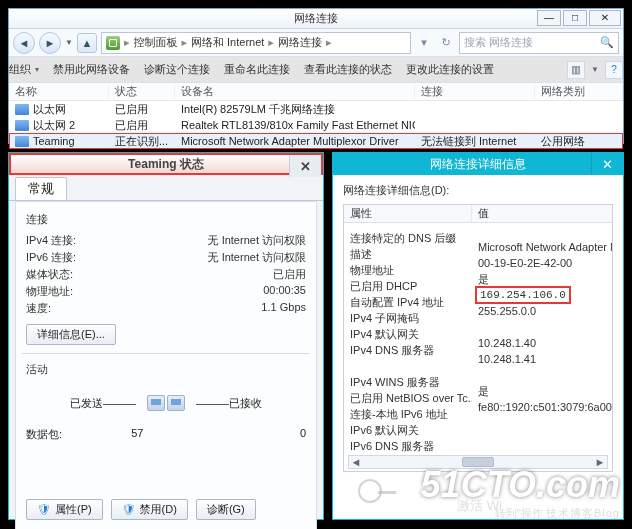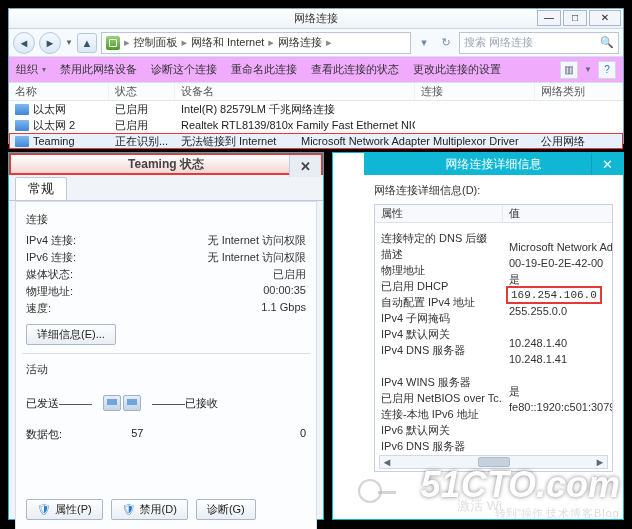--- a/index.html
+++ b/index.html
@@ -18,21 +18,21 @@
   .nav-arrow.up { border-radius:3px; width:20px; height:20px; }
   .addrbox { flex:1; height:22px; border:1px solid #b8c6d6; background:#fff; display:flex; align-items:center; padding:0 4px; gap:4px; font-size:11px; }
   .addrbox .seg { color:#333; }
   .addrbox .sep { color:#888; }
   .addr-icon { width:14px; height:14px; background:linear-gradient(#9cd27a,#4a9a2f); border-radius:2px; position:relative; }
   .addr-icon::after { content:''; position:absolute; inset:3px; border:1px solid #fff; border-radius:1px; }
   .searchbox { width:160px; height:22px; border:1px solid #b8c6d6; background:#fff; display:flex; align-items:center; padding:0 4px; color:#9aa7b5; font-size:11px; gap:4px; }
   .search-glyph { color:#6f8aa8; font-size:11px; }
   .nav-ref { width:18px; height:18px; color:#6f8aa8; display:flex; align-items:center; justify-content:center; }
 
-  .toolbar { height:26px; border-bottom:1px solid #d8e0eb; display:flex; gap:14px; padding:0 7px; background:#f0abfc; font-size:11px; }
+  .toolbar { height:26px; border-bottom:1px solid #d8e0eb; display:flex; gap:14px; padding:0 0; background:#e5e5e5; font-size:11px; }
   .toolbar .tb-item { color:#333; display:flex; align-items:center; gap:2px; }
   .tb-drop::after { content:'▾'; font-size:8px; color:#666; margin-left:2px; }
   .toolbar-right { margin-left:auto; display:flex; gap:6px; align-items:center; }
   .tb-icon { width:18px; height:18px; border:1px solid #cfd9e6; background:#f4f7fb; display:flex; align-items:center; justify-content:center; font-size:10px; color:#557; }
 
   .list-hdr { height:18px; display:flex; background:#fbfcfe; border-bottom:1px solid #e2e8f0; font-size:11px; color:#555; }
   .col { padding:0 6px; display:flex; align-items:center; border-right:1px solid #eef1f6; height:100%; }
   .c-name{width:100px;} .c-stat{width:66px;} .c-dev{width:240px;} .c-conn{width:120px;} .c-cat{flex:1;}
 
   .rows { font-size:11px; }
@@ -48,29 +48,29 @@
   .tabs { height:22px; display:flex; align-items:flex-end; padding-left:6px; border-bottom:1px solid #bfc9d6; margin-top:4px; }
   .tab { padding:2px 12px; border:1px solid #bfc9d6; border-bottom:none; background:#fff; border-radius:2px 2px 0 0; font-size:13px; }
   .panel { background:#fcfdfe; margin:0 6px 6px 6px; border:1px solid #d7dee9; padding:8px 10px; height:330px; position:relative; }
   .grp-h { font-size:11px; color:#333; margin:2px 0 6px; }
   .kv { display:flex; font-size:11px; margin:2px 0; }
   .kv .k { width:90px; color:#333; }
   .kv .v { flex:1; text-align:right; color:#333; }
   .panel .btn { display:inline-flex; align-items:center; gap:4px; padding:2px 10px; border:1px solid #a9b7c8; background:linear-gradient(#fdfefe,#e9eef5); border-radius:2px; font-size:11px; }
   .hr { border:none; border-top:1px solid #d7dee9; margin:8px -4px; }
 
-  .activity { display:flex; align-items:center; justify-content:flex-start; font-size:11px; }
+  .activity { display:flex; align-items:center; justify-content:center; font-size:11px; }
   .act-mid { width:60px; height:40px; display:flex; align-items:center; justify-content:center; gap:2px; }
   .pc { width:18px; height:16px; background:linear-gradient(#e7eef7,#c5d4e7); border:1px solid #9db3cc; border-radius:2px; position:relative; }
   .pc::after { content:''; position:absolute; left:3px; right:3px; top:3px; height:6px; background:#6fa4dd; }
   .actv-row { display:flex; justify-content:space-between; font-size:11px; margin-top:4px; }
   .btnbar { position:absolute; left:10px; bottom:10px; display:flex; gap:8px; }
 
   
-  .win-detail { position:absolute; left:332px; top:152px; right:8px; height:368px; background:#fff; border:1px solid #10b7d4;padding-left:31px; }
+  .win-detail { position:absolute; left:332px; top:152px; right:8px; height:368px; background:#fff; border:1px solid #10b7d4; }
   .det-title { height:22px; background:#10b7d4; color:#fff; display:flex; align-items:center; justify-content:center; font-size:12px; position:relative; }
   .det-title .dlg-close { background:#10b7d4; color:#fff; border-left:1px solid #0ea0ba; }
   .det-inner { padding:8px 10px; font-size:11px; color:#333; }
   .det-cap { margin-bottom:6px; }
   .det-grid { border:1px solid #c7d1de; height:268px; overflow:hidden; position:relative; }
   .det-hdr { display:flex; background:#f7f9fc; border-bottom:1px solid #dbe2ec; height:18px; }
   .dh-p { width:128px; padding:0 6px; border-right:1px solid #e4e9f1; display:flex; align-items:center; }
   .dh-v { flex:1; padding:0 6px; display:flex; align-items:center; }
   .det-rows { font-size:11px; }
   .drow { display:flex; height:16px; align-items:center; }
@@ -154,22 +154,22 @@
       <div class="row">
         <div class="col c-name"><span class="net-icon"></span>以太网 2</div>
         <div class="col c-stat">已启用</div>
         <div class="col c-dev">Realtek RTL8139/810x Family Fast Ethernet NIC</div>
         <div class="col c-conn"></div>
         <div class="col c-cat"></div>
       </div>
       <div class="row sel">
         <div class="col c-name"><span class="net-icon"></span>Teaming</div>
         <div class="col c-stat">正在识别...</div>
+        <div class="col c-dev">Microsoft Network Adapter Multiplexor Driver</div>
         <div class="col c-conn">无法链接到 Internet</div>
-        <div class="col c-dev">Microsoft Network Adapter Multiplexor Driver</div>
         <div class="col c-cat">公用网络</div>
       </div>
     </div>
 </div>
 
 <div class="win-status">
   <div class="dlg-title">
     <span>Teaming 状态</span>
     <div class="dlg-close">✕</div>
   </div>

